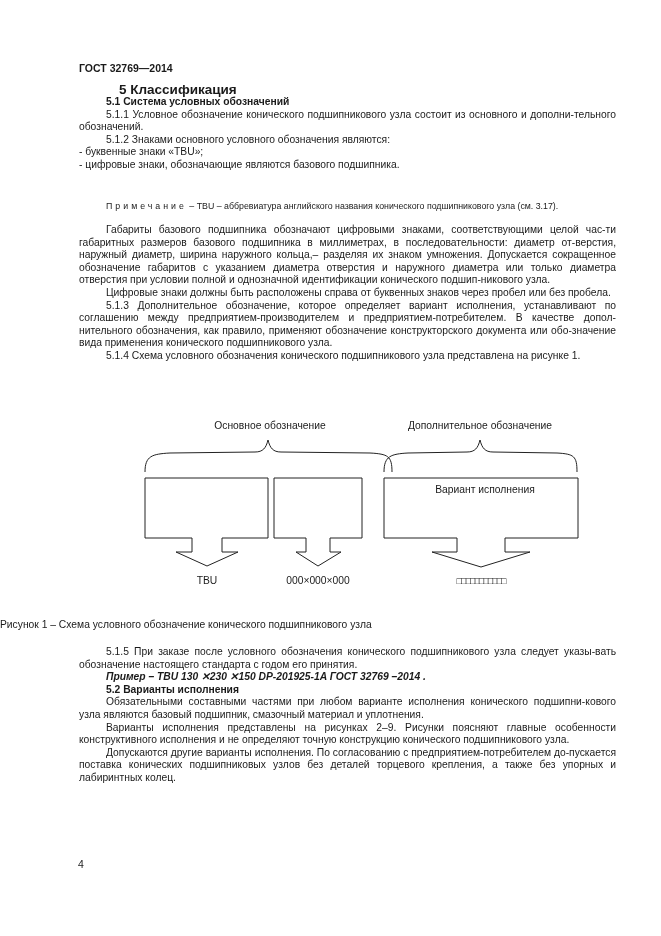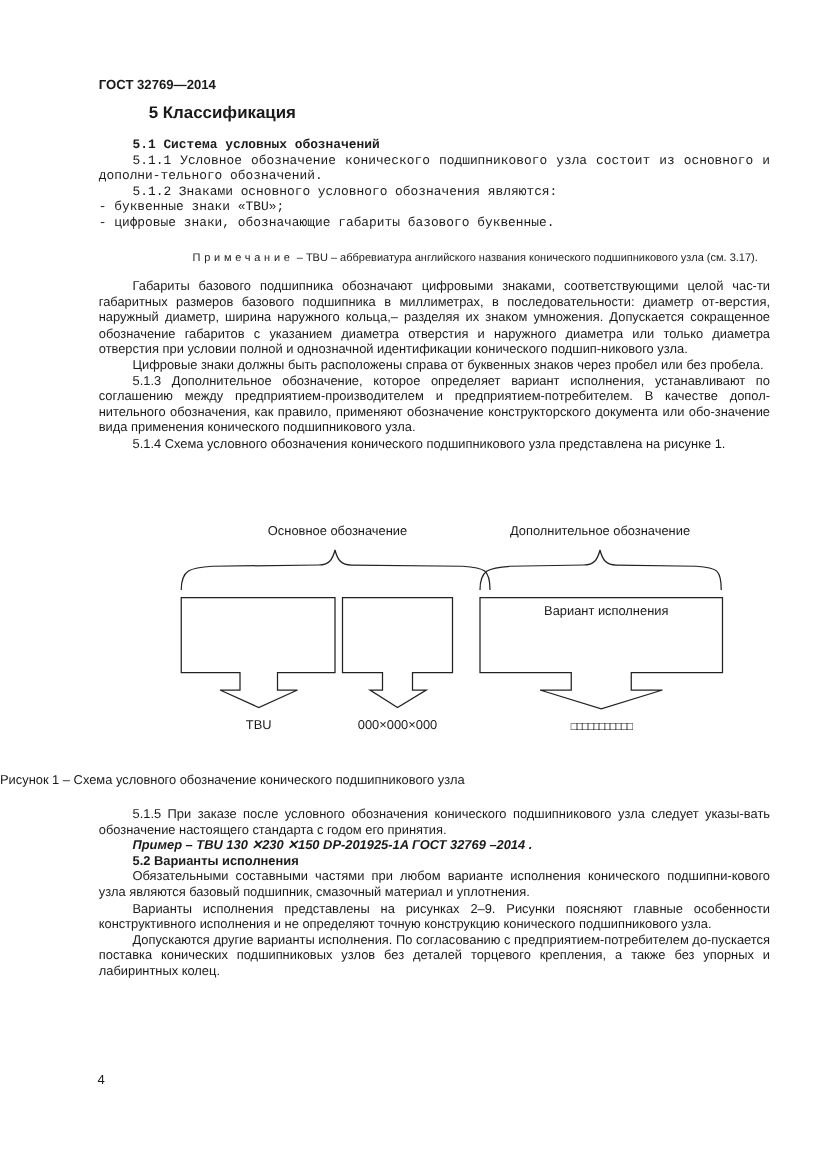--- a/index.html
+++ b/index.html
@@ -8,41 +8,41 @@
   .page { position: absolute; left: 0; top: 0; width: 661px; height: 936px; }
   .hdr { position: absolute; left: 79px; top: 62px; font-size: 10.5px; font-weight: bold; }
   .h1 { position: absolute; left: 107px; top: 82px; font-size: 13.5px; font-weight: bold; margin-left: 12px; }
   .txt { position: absolute; left: 79px; width: 537px; font-size: 10.3px; line-height: 12.6px;
          text-align: justify; }
   .txt p { margin: 0; text-indent: 27px; }
   .txt p.noind { text-indent: 0; }
   .txt p.h2 { font-weight: bold; }
   .txt p.ex { font-weight: bold; font-style: italic; }
   .note { position: absolute; left: 106px; top: 201px; font-size: 8.8px; }
-  .note .sp { letter-spacing: 3px; margin-left: 48px; }
+  .note .sp { letter-spacing: 3px; }
   .fig { position: absolute; left: 0; top: 0; width: 661px; height: 936px; padding-left: 24px; }
   .fig svg { position: absolute; left: 0; top: 0; }
   .lbl { position: absolute; font-size: 10.3px; text-align: center; line-height: 12.6px; }
   .caption { position: absolute; left: 0; width: 661px; top: 619px; text-align: left; font-size: 10.3px; }
   .pgnum { position: absolute; left: 78px; top: 858px; font-size: 10.5px; }
 </style>
 </head>
 <body>
 
 <div class="page">
 
   <div class="hdr">ГОСТ 32769—2014</div>
   <div class="h1">5 Классификация</div>
 
-  <div class="txt" style="top:110px;font-family:Liberation Mono, monospace;">
+  <div class="txt" style="top:96px;">
     <p class="h2">5.1 Система условных обозначений</p>
     <p>5.1.1 Условное обозначение конического подшипникового узла состоит из основного и дополни-тельного обозначений.</p>
     <p>5.1.2 Знаками основного условного обозначения являются:</p>
     <p class="noind">- буквенные знаки «TBU»;</p>
-    <p class="noind">- цифровые знаки, обозначающие габариты базового буквенные.</p>
+    <p class="noind">- цифровые знаки, обозначающие являются базового подшипника.</p>
   </div>
 
   <div class="note">
     <span class="sp">Примечание</span><span> – TBU – аббревиатура английского названия конического подшипникового узла (см. 3.17).</span>
   </div>
 
   <div class="txt" style="top:224px;">
     <p>Габариты базового подшипника обозначают цифровыми знаками, соответствующими целой час-ти габаритных размеров базового подшипника в миллиметрах, в последовательности: диаметр от-верстия, наружный диаметр, ширина наружного кольца,– разделяя их знаком умножения. Допускается сокращенное обозначение габаритов с указанием диаметра отверстия и наружного диаметра или только диаметра отверстия при условии полной и однозначной идентификации конического подшип-никового узла.</p>
     <p>Цифровые знаки должны быть расположены справа от буквенных знаков через пробел или без пробела.</p>
     <p>5.1.3 Дополнительное обозначение, которое определяет вариант исполнения, устанавливают по соглашению между предприятием-производителем и предприятием-потребителем. В качестве допол-нительного обозначения, как правило, применяют обозначение конструкторского документа или обо-значение вида применения конического подшипникового узла.</p>

